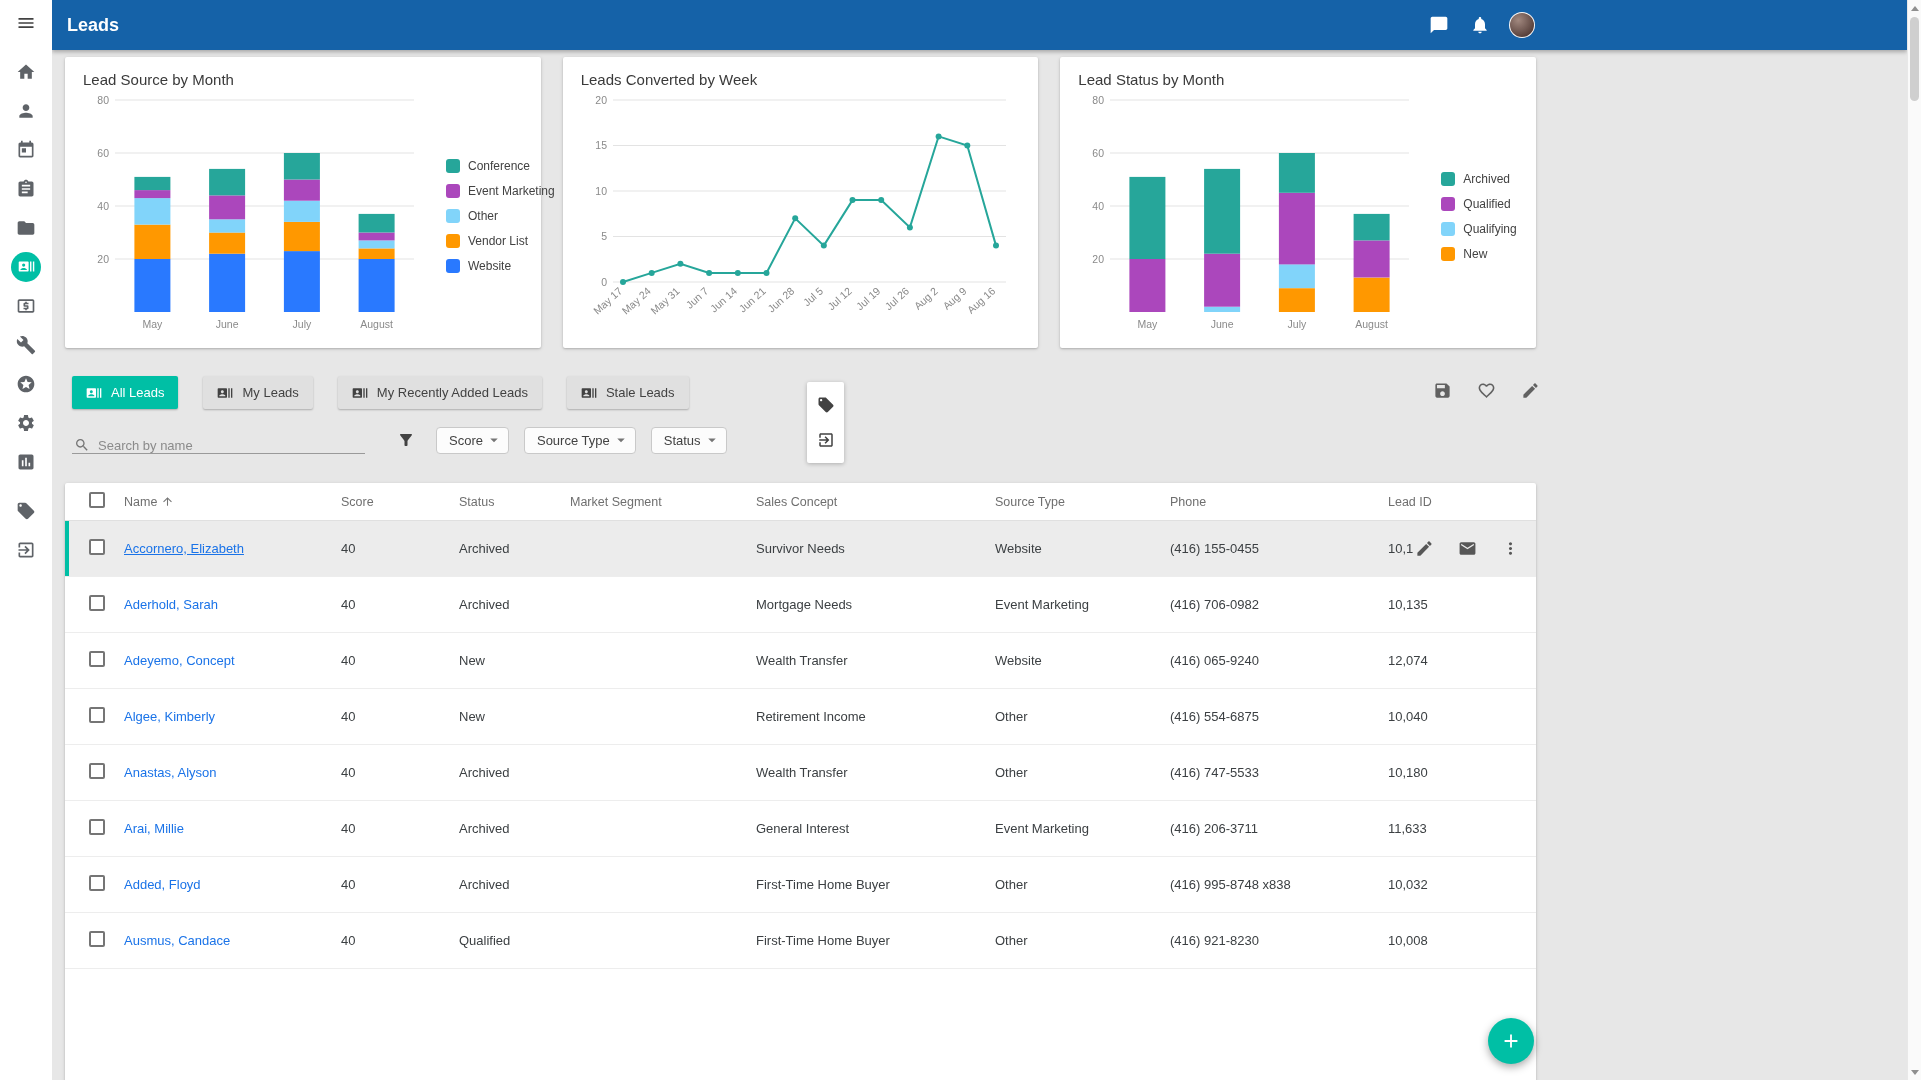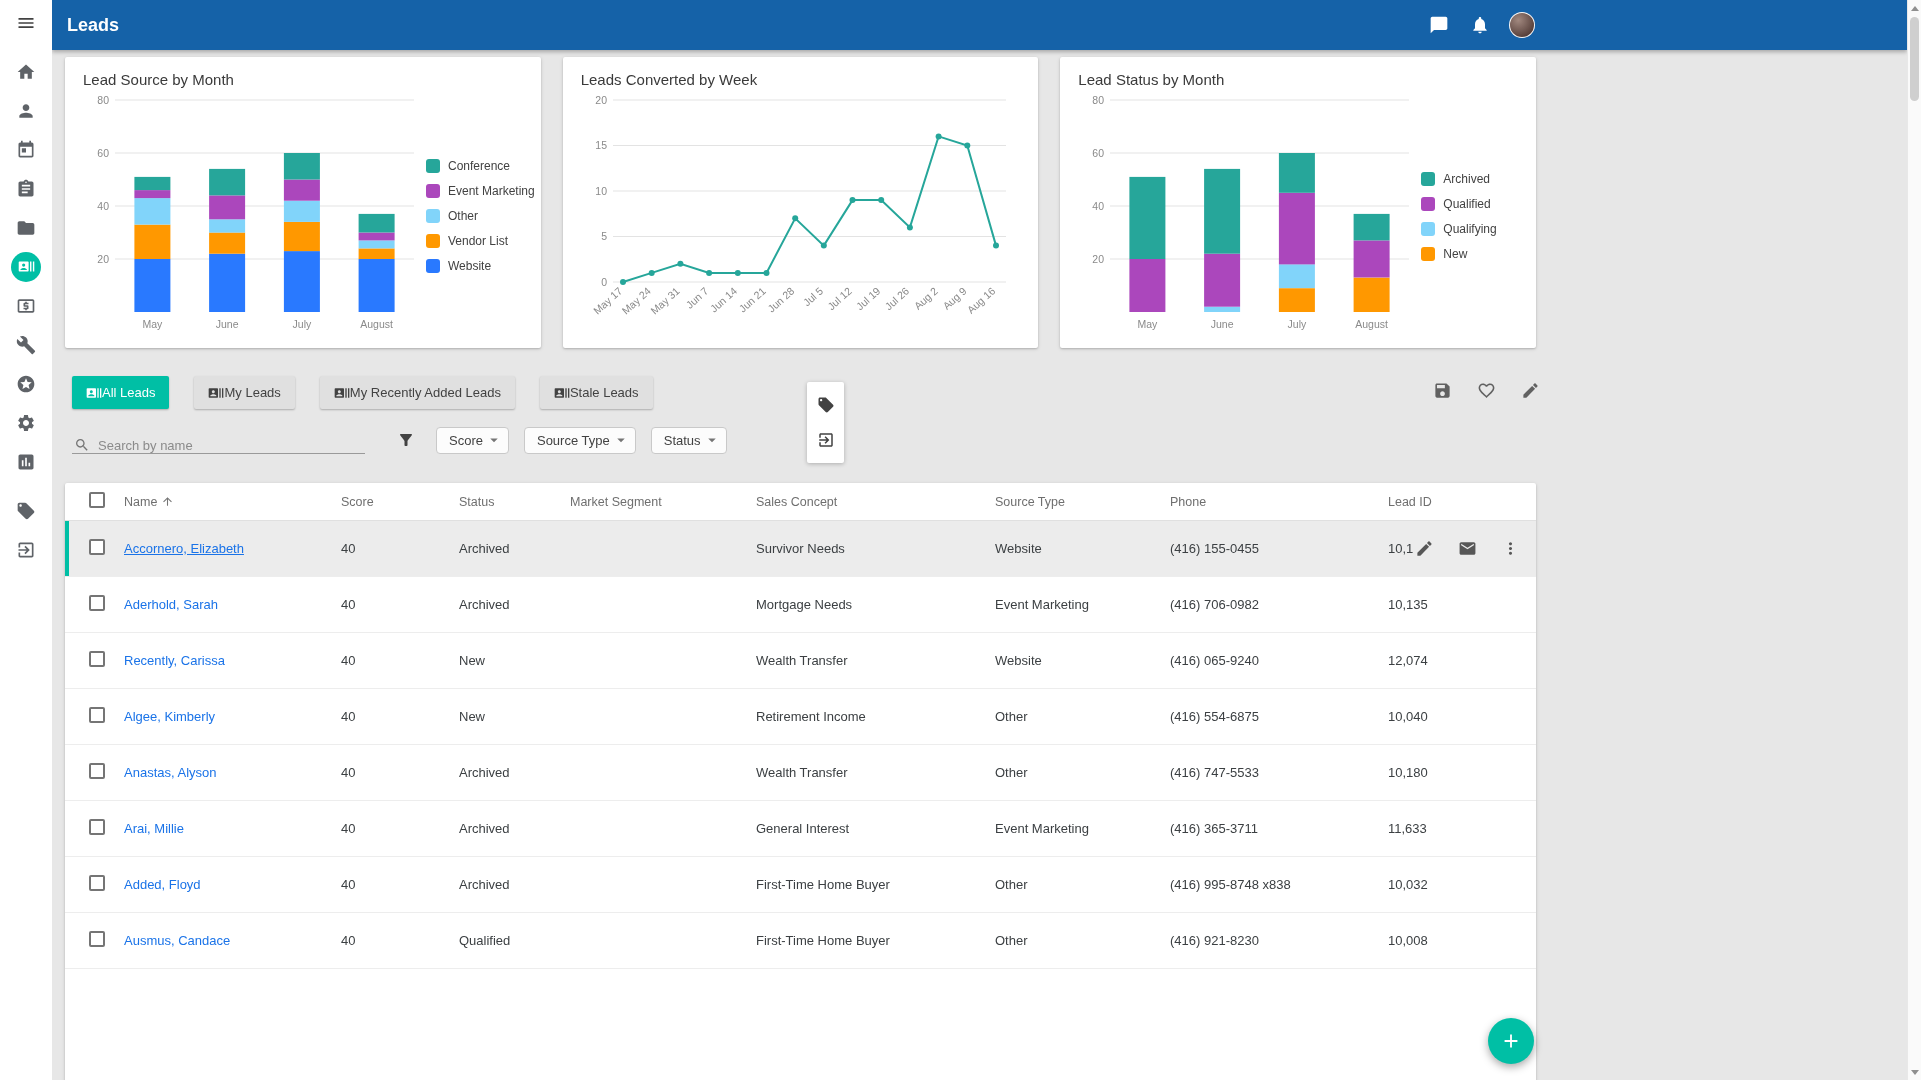--- a/index.html
+++ b/index.html
@@ -29,28 +29,28 @@
 .card{background:#fff;border-radius:2px;box-shadow:0 1px 2px rgba(0,0,0,.18),0 1px 4px rgba(0,0,0,.10);}
 
 
 .charts-row{position:absolute;left:13px;top:11px;width:1471px;height:291px;display:flex;gap:22px;}
 .chart-card{flex:1 1 0;padding:14px 18px 6px;display:flex;flex-direction:column;min-width:0;}
 .card-title{font-size:15px;color:#3a3a3a;}
 .chart-body{flex:1;display:flex;align-items:stretch;margin-top:2px;min-height:0;}
 .chart-body.center{justify-content:center;}
 svg.plot{flex:none;}
 .legend{flex:1;display:flex;flex-direction:column;justify-content:center;gap:11px;padding-left:8px;min-width:0;}
-.lg-item{display:flex;align-items:center;gap:8px;}
+.lg-item{display:flex;align-items:center;gap:8px;margin-left:20px;}
 .lg-sw{width:14px;height:14px;border-radius:3px;flex:none;}
 .lg-lb{font-size:12px;color:#424242;white-space:nowrap;}
 .tick{font-size:10.5px;fill:#8a8a8a;}
 
 
 .tabs-row{position:absolute;left:20px;top:330px;display:flex;gap:25px;align-items:center;}
-.tab{height:33px;padding:0 14px;display:inline-flex;align-items:center;border:none;border-radius:2px;background:#e0e0e0;color:#424242;font-size:13px;cursor:pointer;box-shadow:0 1px 2px rgba(0,0,0,.25);white-space:nowrap;}
+.tab{height:33px;padding:0 14px;display:inline-flex;align-items:center;gap:9px;border:none;border-radius:2px;background:#e0e0e0;color:#424242;font-size:13px;cursor:pointer;box-shadow:0 1px 2px rgba(0,0,0,.25);white-space:nowrap;}
 .tab .icn{width:16px;height:16px;fill:#424242;}
 .tab.active{background:var(--accent);color:#fff;}
 .tab.active .icn{fill:#fff;}
 
 
 .mini-panel{position:absolute;left:755px;top:336px;width:37px;height:81px;background:#fff;border-radius:2px;box-shadow:0 1px 4px rgba(0,0,0,.25);display:flex;flex-direction:column;align-items:center;justify-content:space-evenly;z-index:6;}
 .mini-panel .icon-btn .icn{width:18px;height:18px;fill:#424242;}
 
 
 .side-actions{position:absolute;top:331px;left:1377px;display:flex;gap:18px;align-items:center;}
@@ -500,21 +500,21 @@
           <div class="cell">40</div>
           <div class="cell">Archived</div>
           <div class="cell"></div>
           <div class="cell">Mortgage Needs</div>
           <div class="cell">Event Marketing</div>
           <div class="cell">(416) 706-0982</div>
           <div class="cell">10,135</div>
         </div>
         <div class="grid trow">
           <div class="cell cb"><span class="checkbox"></span></div>
-          <div class="cell"><a class="lead-link">Recently, Carissa</a></div>
+          <div class="cell"><a class="lead-link">Adeyemo, Concept</a></div>
           <div class="cell">40</div>
           <div class="cell">New</div>
           <div class="cell"></div>
           <div class="cell">Wealth Transfer</div>
           <div class="cell">Website</div>
           <div class="cell">(416) 065-9240</div>
           <div class="cell">12,074</div>
         </div>
         <div class="grid trow">
           <div class="cell cb"><span class="checkbox"></span></div>
@@ -539,21 +539,21 @@
           <div class="cell">10,180</div>
         </div>
         <div class="grid trow">
           <div class="cell cb"><span class="checkbox"></span></div>
           <div class="cell"><a class="lead-link">Arai, Millie</a></div>
           <div class="cell">40</div>
           <div class="cell">Archived</div>
           <div class="cell"></div>
           <div class="cell">General Interest</div>
           <div class="cell">Event Marketing</div>
-          <div class="cell">(416) 365-3711</div>
+          <div class="cell">(416) 206-3711</div>
           <div class="cell">11,633</div>
         </div>
         <div class="grid trow">
           <div class="cell cb"><span class="checkbox"></span></div>
           <div class="cell"><a class="lead-link">Added, Floyd</a></div>
           <div class="cell">40</div>
           <div class="cell">Archived</div>
           <div class="cell"></div>
           <div class="cell">First-Time Home Buyer</div>
           <div class="cell">Other</div>

